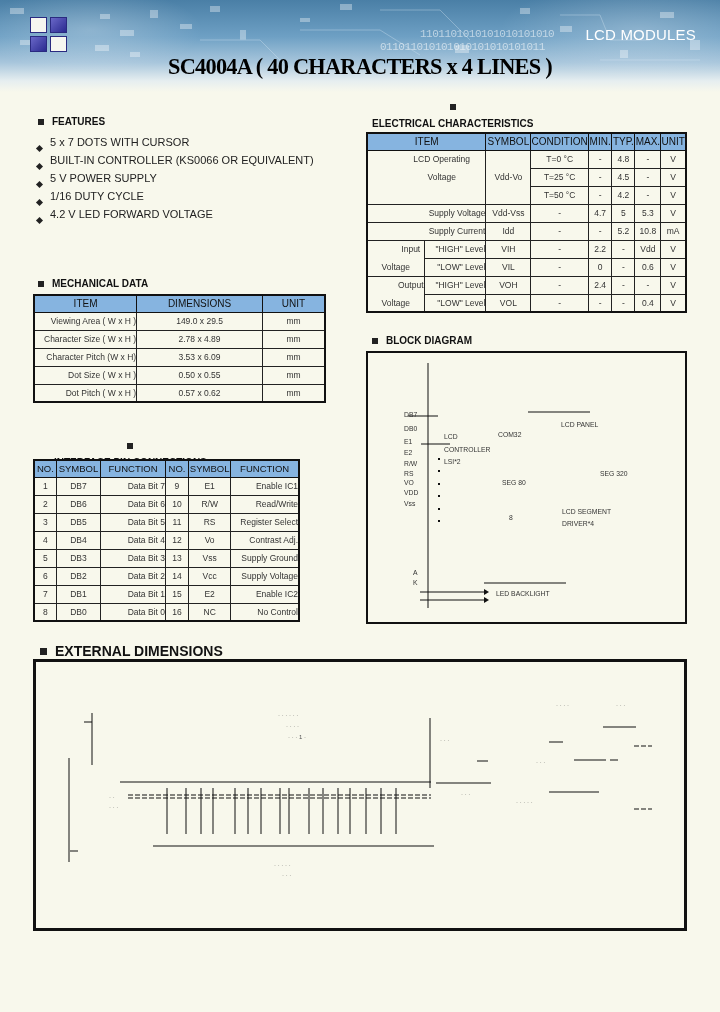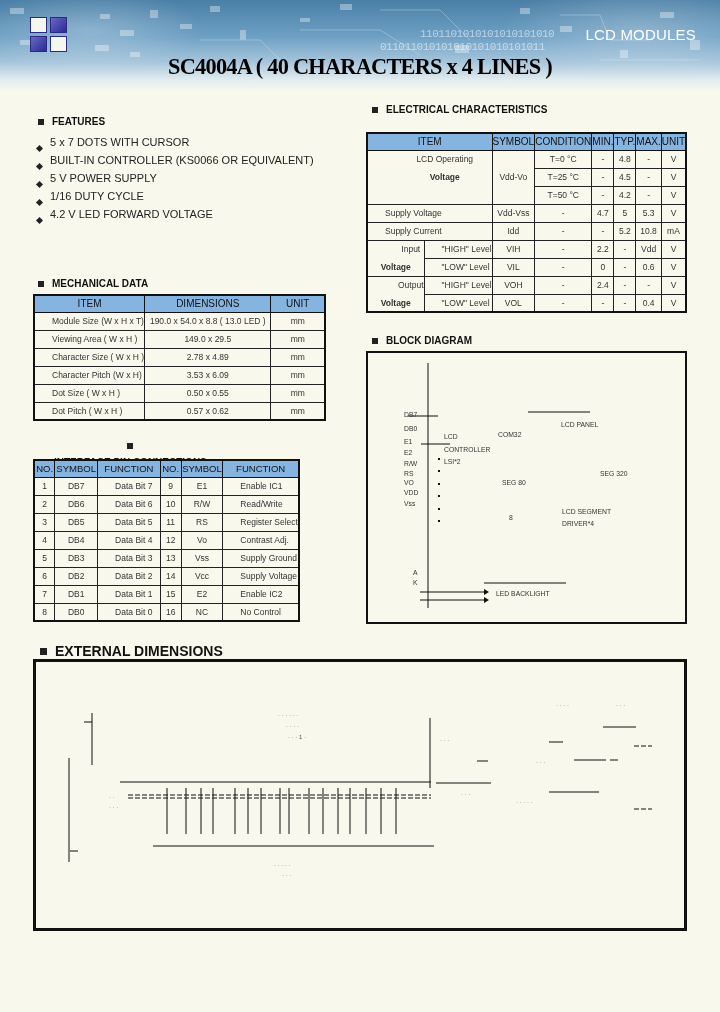--- a/index.html
+++ b/index.html
@@ -38,28 +38,28 @@
 
   
   .features { position: absolute; left: 37px; top: 133px; list-style: none; }
   .features li { font-size: 11px; height: 18px; line-height: 18px; display: flex; align-items: flex-end; gap: 6px; color: #222; }
   .features .diamond { width: 5px; height: 5px; background: #222; transform: rotate(45deg); display: inline-block; margin-right: 2px; }
 
   
   table { position: absolute; border-collapse: collapse; border: 2px solid #111; font-size: 8.5px; color: #333; }
   table th { background: #86b4e0; font-weight: normal; color: #111; border: 1px solid #111; font-size: 10px; height: 17px; text-align: center; }
   table td { border: 1px solid #222; height: 18px; text-align: center; background: #f8f8ec; white-space: nowrap; }
-  table td.l { text-align: left; padding-left: 17px; }
+  table td.l { text-align: right; padding-left: 9px; }
   .mech { left: 33px; top: 294px; width: 293px; }
   .pins { left: 33px; top: 459px; width: 267px; }
   .pins th { font-size: 9.5px; }
   .elec { left: 366px; top: 132px; width: 321px; }
   .elec td { height: 18px; }
   .elec td.noborder-b { border-bottom: none; padding-left: 30px; }
-  .elec td.noborder-t { border-top: none; font-weight: bold; }
+  .elec td.noborder-t { border-top: none; }
 
   
   .diagram { position: absolute; left: 366px; top: 351px; width: 321px; height: 273px; border: 2px solid #111; background: #f8f8ec; }
   .diagram svg { position: absolute; left: 0; top: 0; }
   .dlabel { position: absolute; font-size: 8px; color: #333; white-space: nowrap; transform: scaleX(0.85); transform-origin: left; }
 
   
   .extdim { position: absolute; left: 33px; top: 659px; width: 654px; height: 272px; border: 3px solid #111; background: #f8f8ec; }
   .extdim svg { position: absolute; left: 0; top: 0; }
 </style>
@@ -145,25 +145,20 @@
       <col style="width:130px">
       <col style="width:65px">
     </colgroup>
   <tbody>
       <tr>
     <th>ITEM</th>
     <th>DIMENSIONS</th>
     <th>UNIT</th>
   </tr>
   <tr>
-        <td class="l">Module Size (W x H x T)</td>
-        <td>190.0 x 54.0 x 8.8 ( 13.0 LED )</td>
-        <td>mm</td>
-      </tr>
-  <tr>
         <td class="l">Viewing Area ( W x H )</td>
         <td>149.0 x 29.5</td>
         <td>mm</td>
       </tr>
   <tr>
         <td class="l">Character Size ( W x H )</td>
         <td>2.78 x 4.89</td>
         <td>mm</td>
       </tr>
   <tr>
@@ -266,21 +261,21 @@
         <td>8</td>
         <td>DB0</td>
         <td class="l">Data  Bit 0</td>
         <td>16</td>
         <td>NC</td>
         <td class="l">No Control</td>
       </tr>
 </tbody>
   </table>
 
-<div class="sec-h" style="left:372px; top:104px;">
+<div class="sec-h" style="left:372px; top:104px;flex-direction:column;">
   <span class="bullet"></span>
   <span>ELECTRICAL CHARACTERISTICS</span>
 </div>
 <table class="elec">
   <colgroup>
       <col style="width:34px">
       <col style="width:67px">
       <col style="width:51px">
       <col style="width:59px">
       <col style="width:27px">

